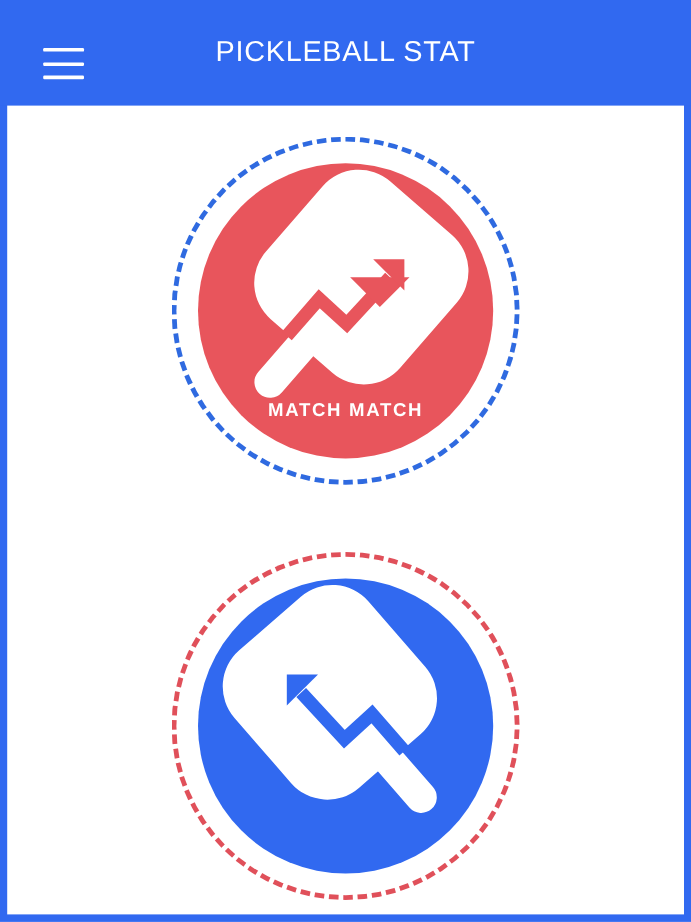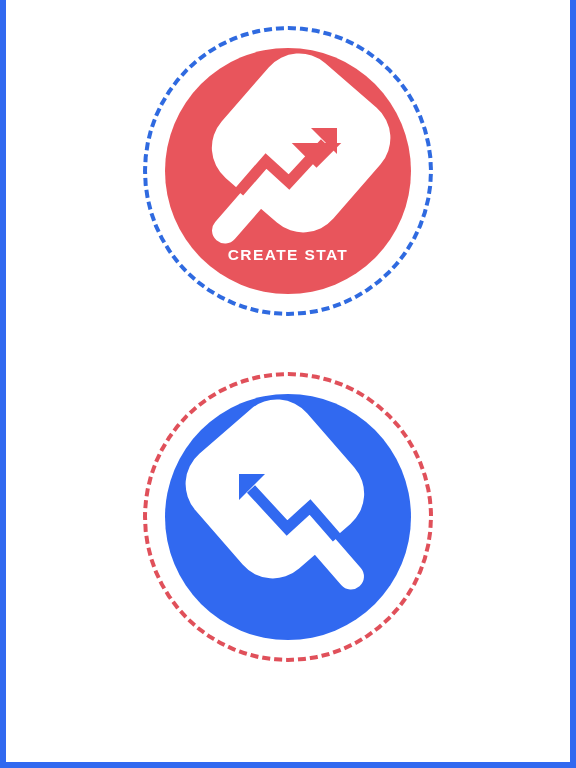--- a/index.html
+++ b/index.html
@@ -123,20 +123,30 @@
     letter-spacing:1.4px;
     user-select:none;
   }
   .tile-score .label { bottom:40px; }
 </style>
 </head>
 <body>
 
 <div class="app">
 
+  <div class="appbar">
+
+    <button class="menu-btn">
+      <span class="bar"></span>
+      <span class="bar"></span>
+      <span class="bar"></span>
+    </button>
+
+    <div class="appbar-title">PICKLEBALL STAT</div>
+  </div>
 
   <div class="content">
     <div class="tiles">
 
       <div class="tile tile-create">
         <div class="ring"></div>
         <div class="disc"></div>
 
         <svg class="art" viewBox="0 0 246 246">
           <g transform="rotate(41 123 110)">
@@ -146,21 +156,21 @@
             <rect x="49" y="14" width="148" height="152" rx="40" ry="40" fill="#ffffff"></rect>
           </g>
 
           <g stroke="#e8555c" stroke-width="11" fill="none" stroke-linecap="butt" stroke-linejoin="miter">
             <polyline points="74,144 101,113 124,134 160,95"></polyline>
           </g>
           <polygon points="168,85 168,120 133,120" fill="#e8555c" transform="rotate(45 160 100)"></polygon>
           <polygon points="146,80 172,80 172,106" fill="#e8555c"></polygon>
         </svg>
 
-        <div class="label">CREATE STAT</div>
+        <div class="label">MATCH MATCH</div>
       </div>
 
       <div class="tile-gap"></div>
 
       <div class="tile tile-score">
         <div class="ring"></div>
         <div class="disc"></div>
 
         <svg class="art" viewBox="0 0 246 246">
           <g transform="translate(246,0) scale(-1,1)">

